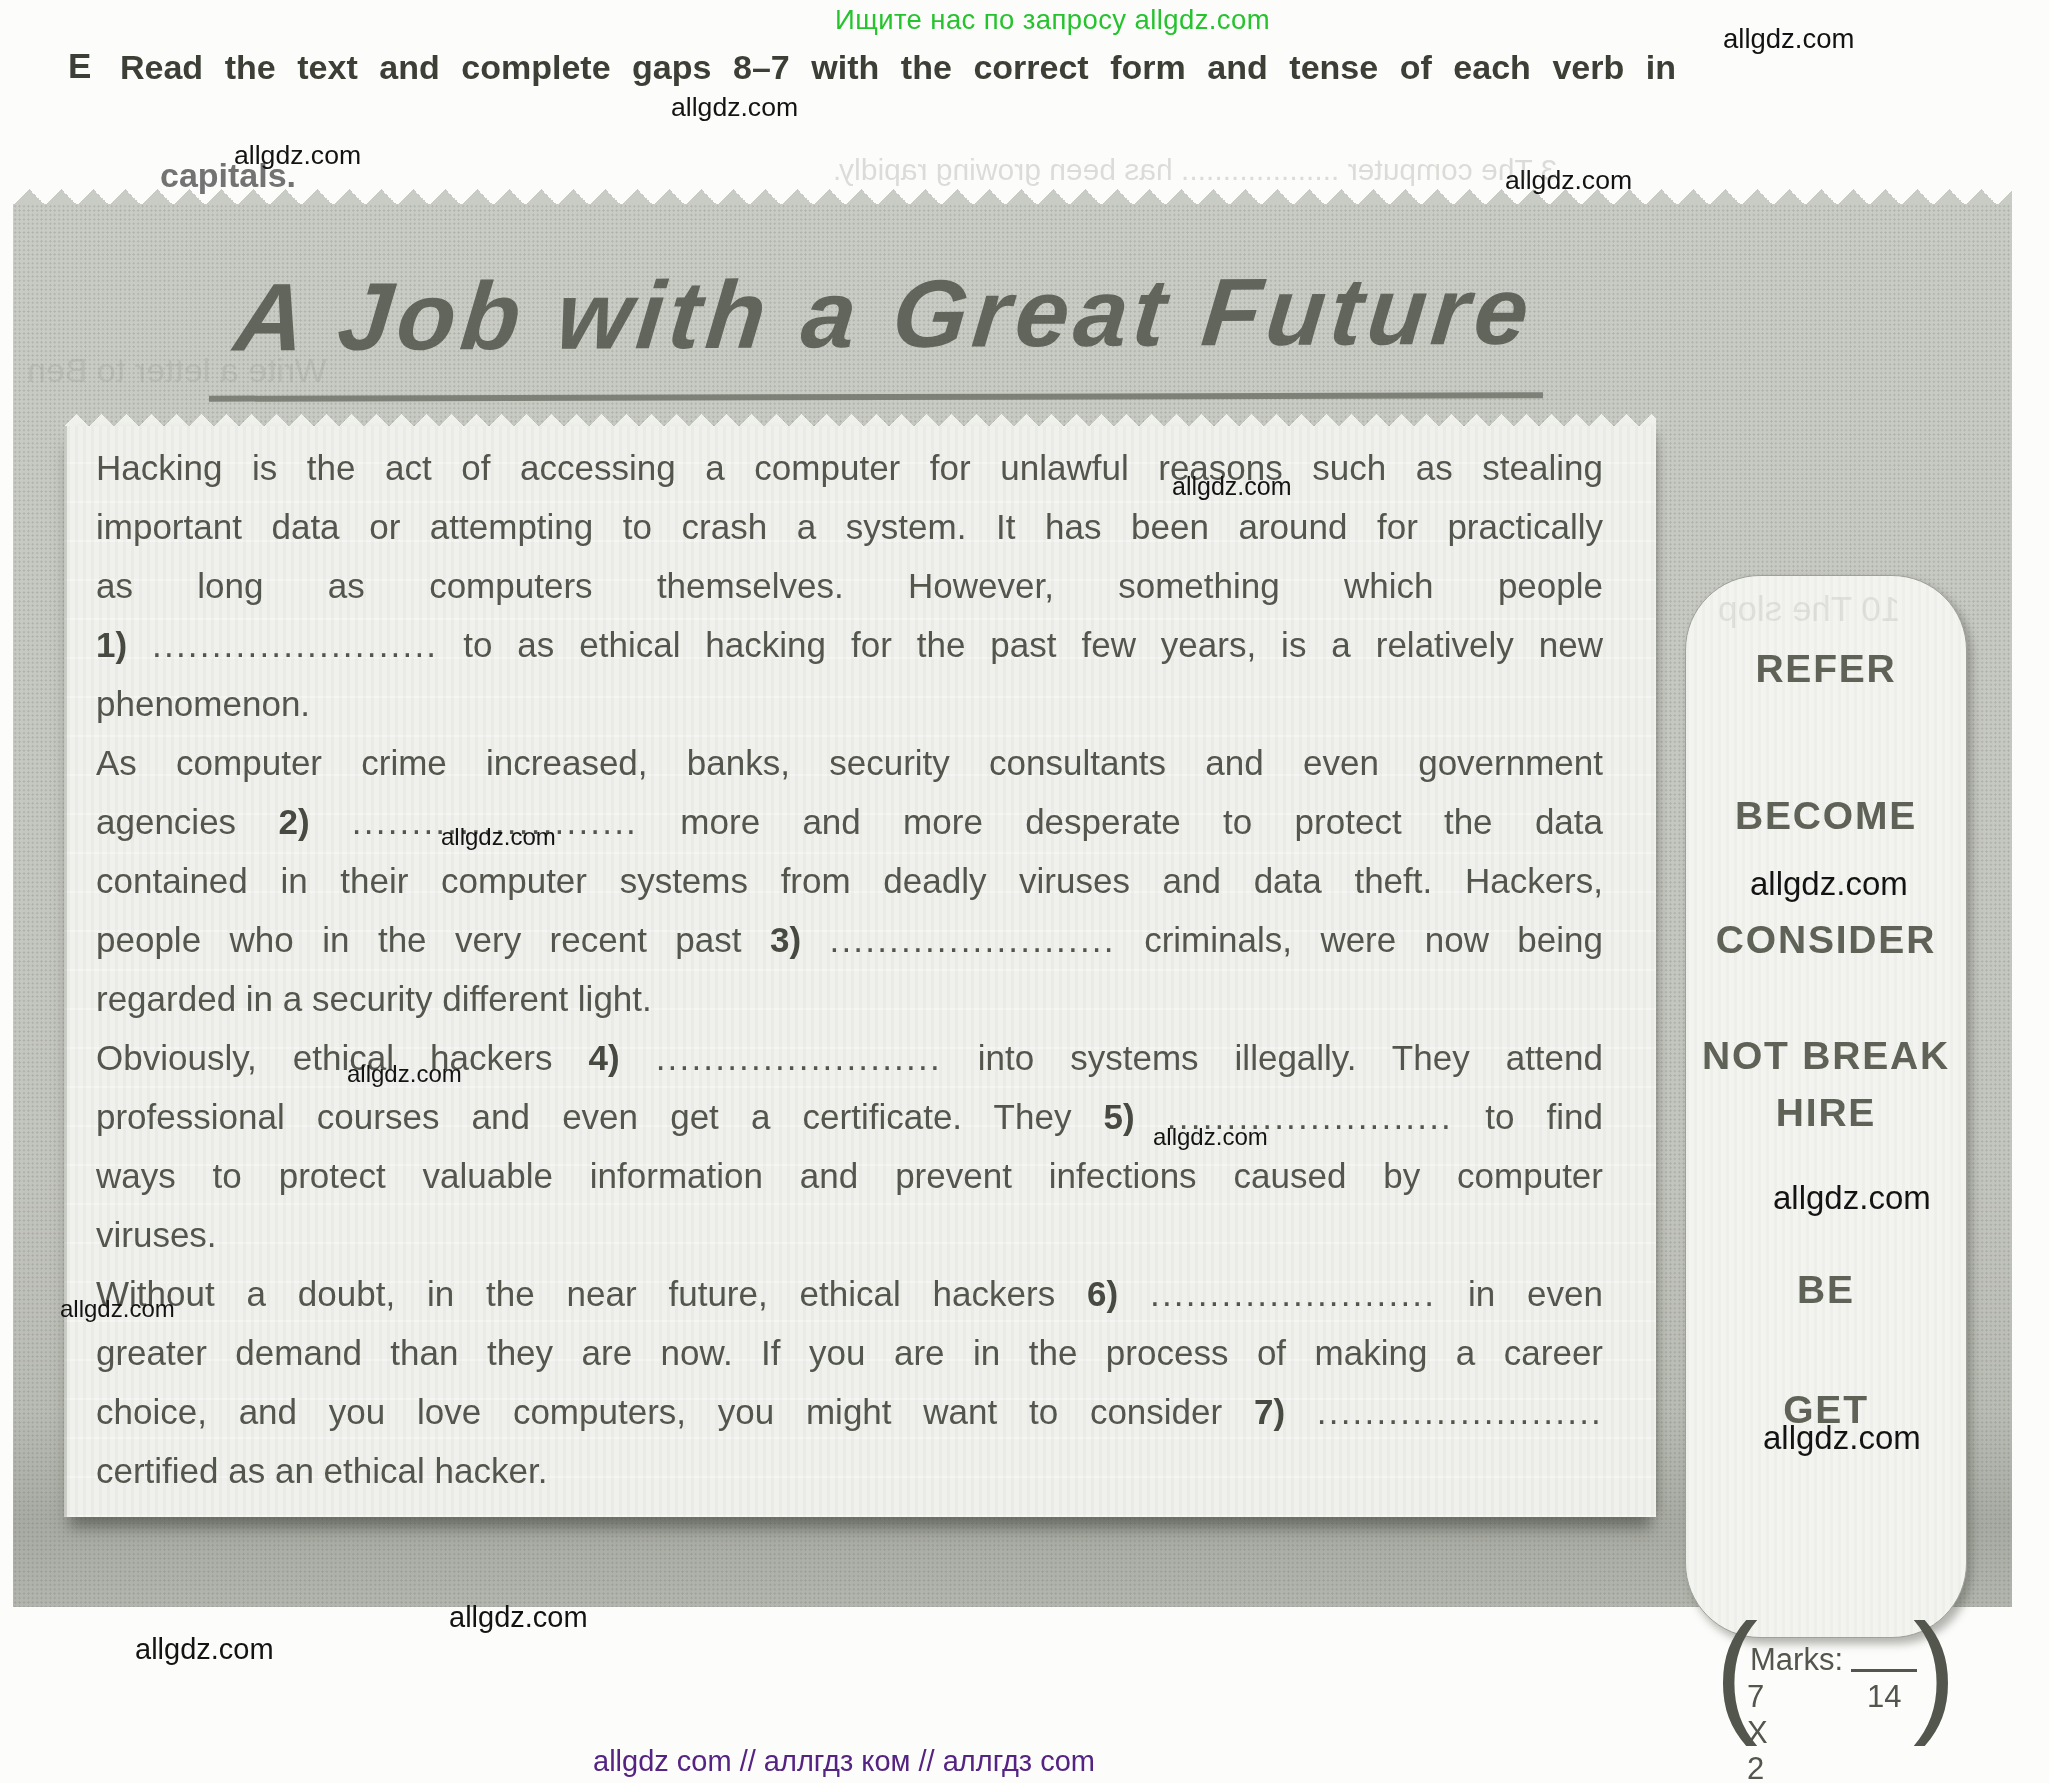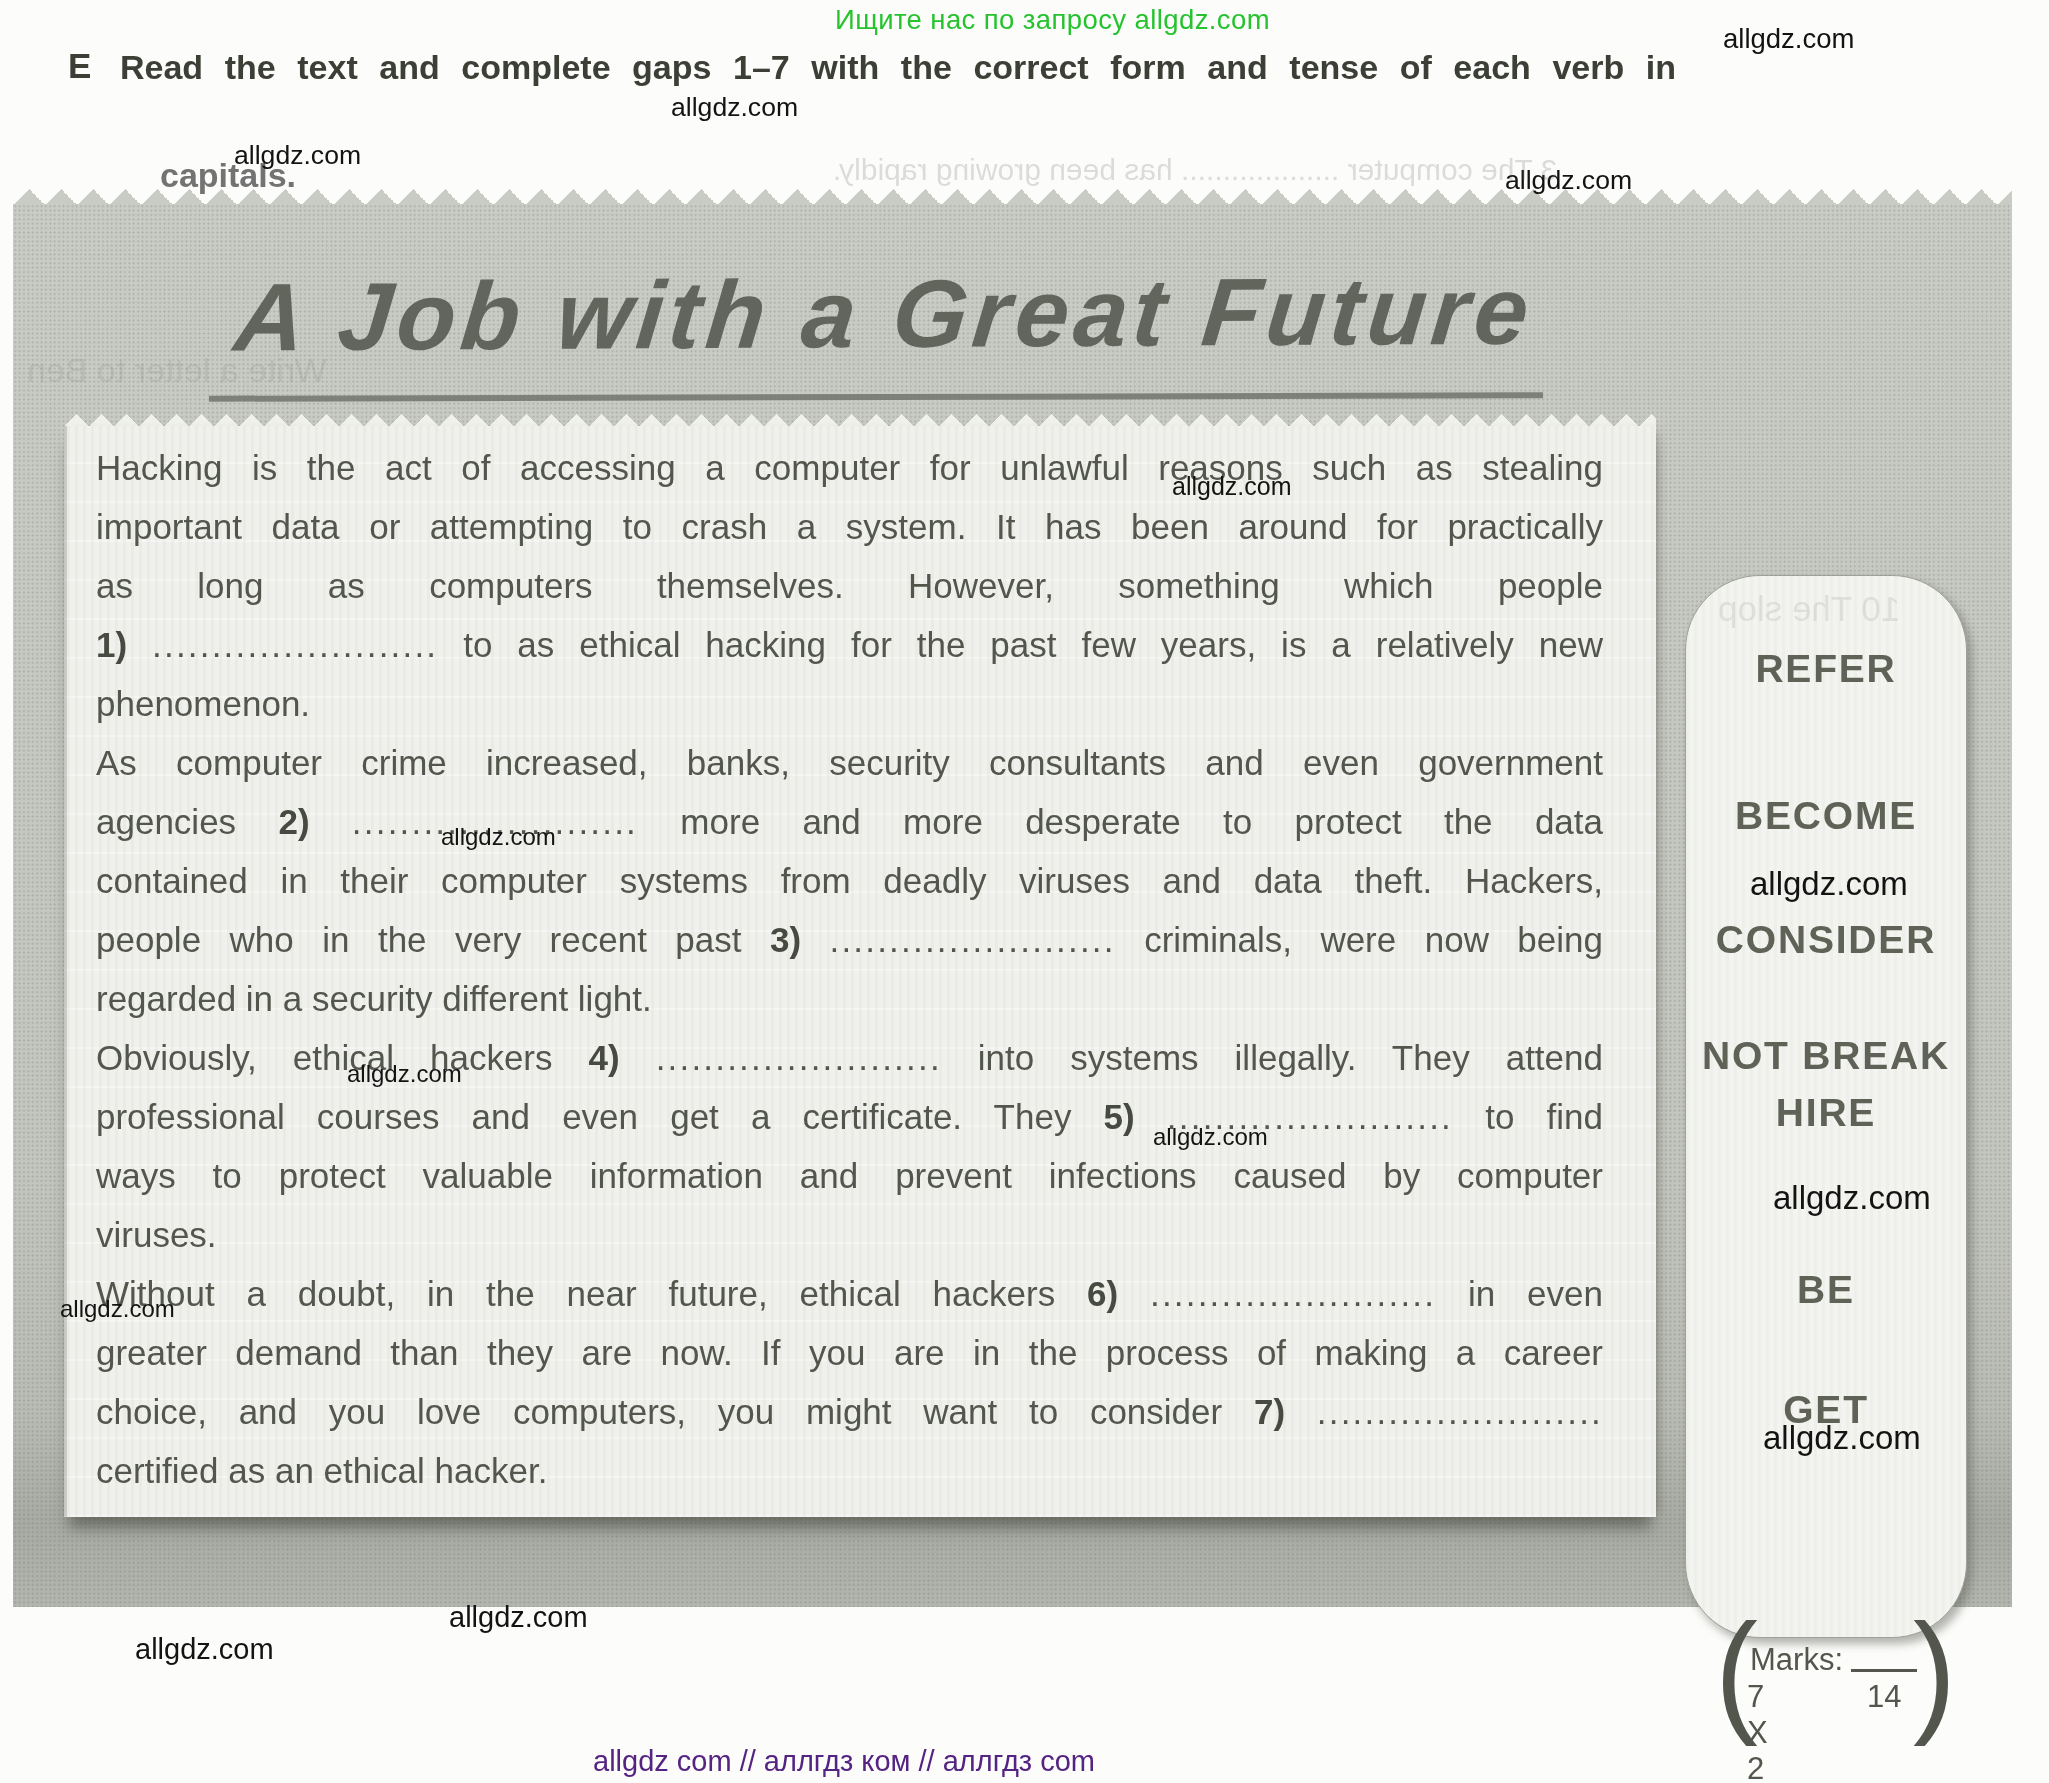--- a/index.html
+++ b/index.html
@@ -119,21 +119,21 @@
 </style>
 </head>
 <body>
 
 <div class="sheet-teeth"></div>
 <div class="sheet"></div>
 
 <div class="banner" style="color: rgb(38, 195, 47);">Ищите нас по запросу allgdz.com</div>
 
 <div class="ex-letter">E</div>
-<div class="ex-line1">Read the text and complete gaps 1–7 with the correct form and tense of each verb in</div>
+<div class="ex-line1">Read the text and complete gaps 8–7 with the correct form and tense of each verb in</div>
 <div class="ex-line2">capitals.</div>
 
 <div class="title">A Job with a Great Future</div>
 <div class="title-rule"></div>
 
 <div class="box-teeth"></div>
 <div class="textbox"></div>
 <div class="article-body">
     <div class="tline">Hacking is the act of accessing a computer for unlawful reasons such as stealing</div>
     <div class="tline">important data or attempting to crash a system. It has been around for practically</div>

